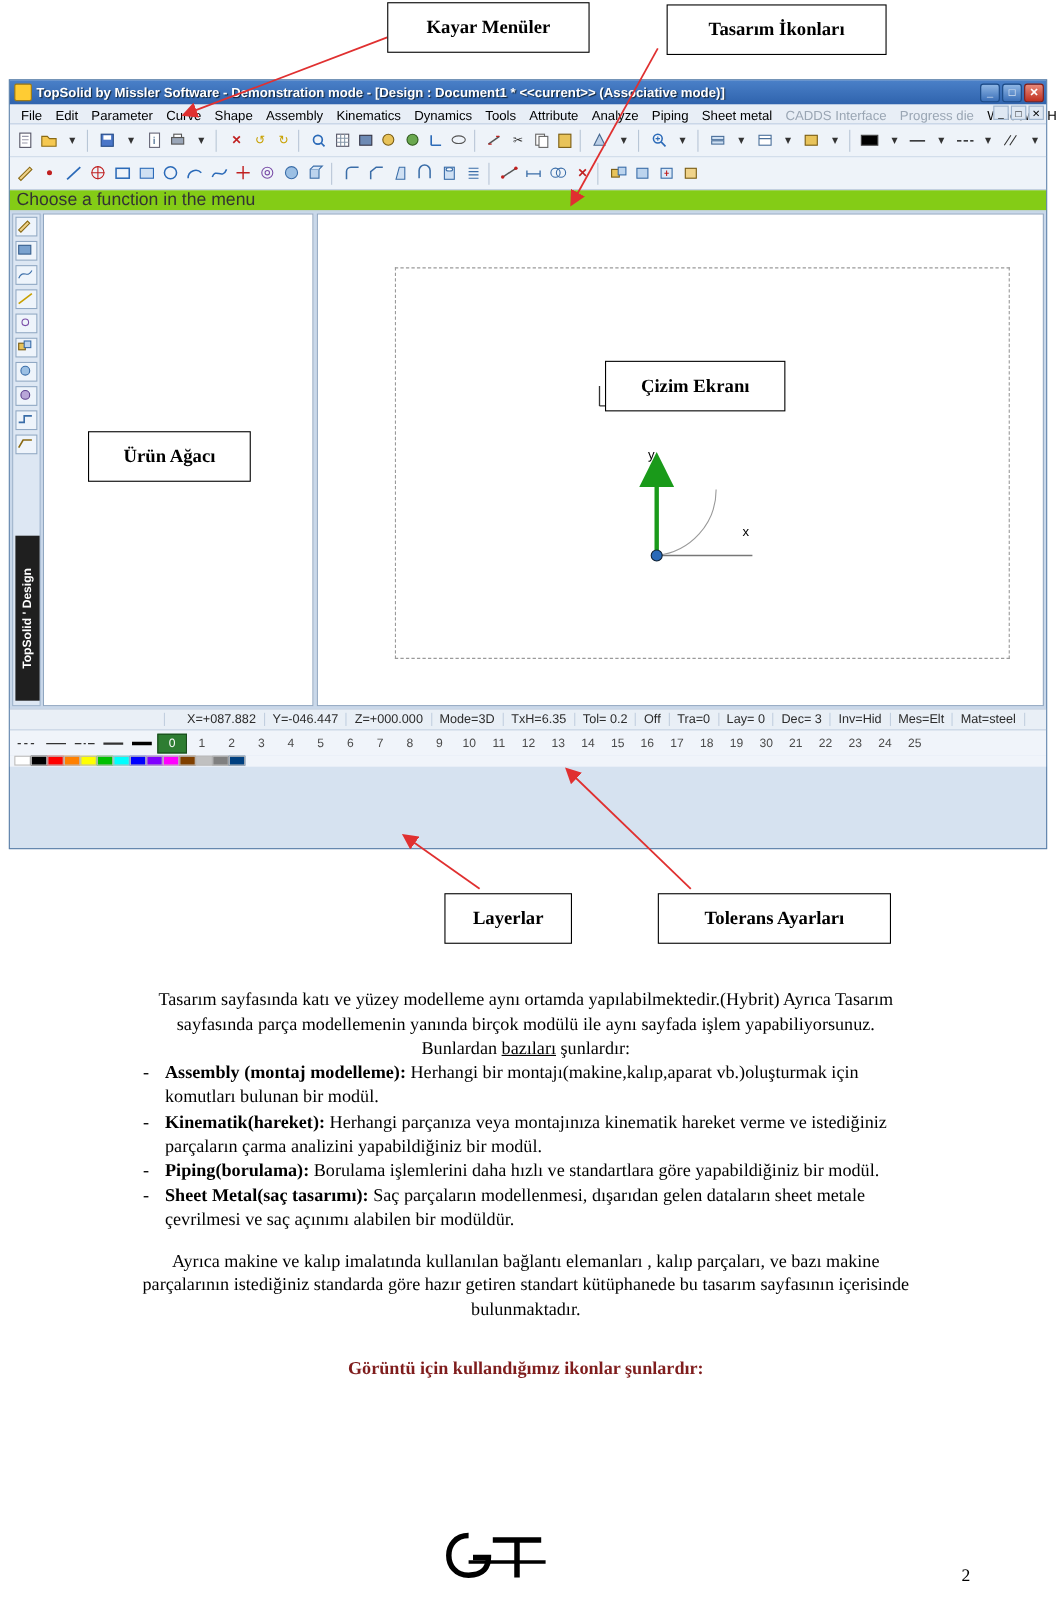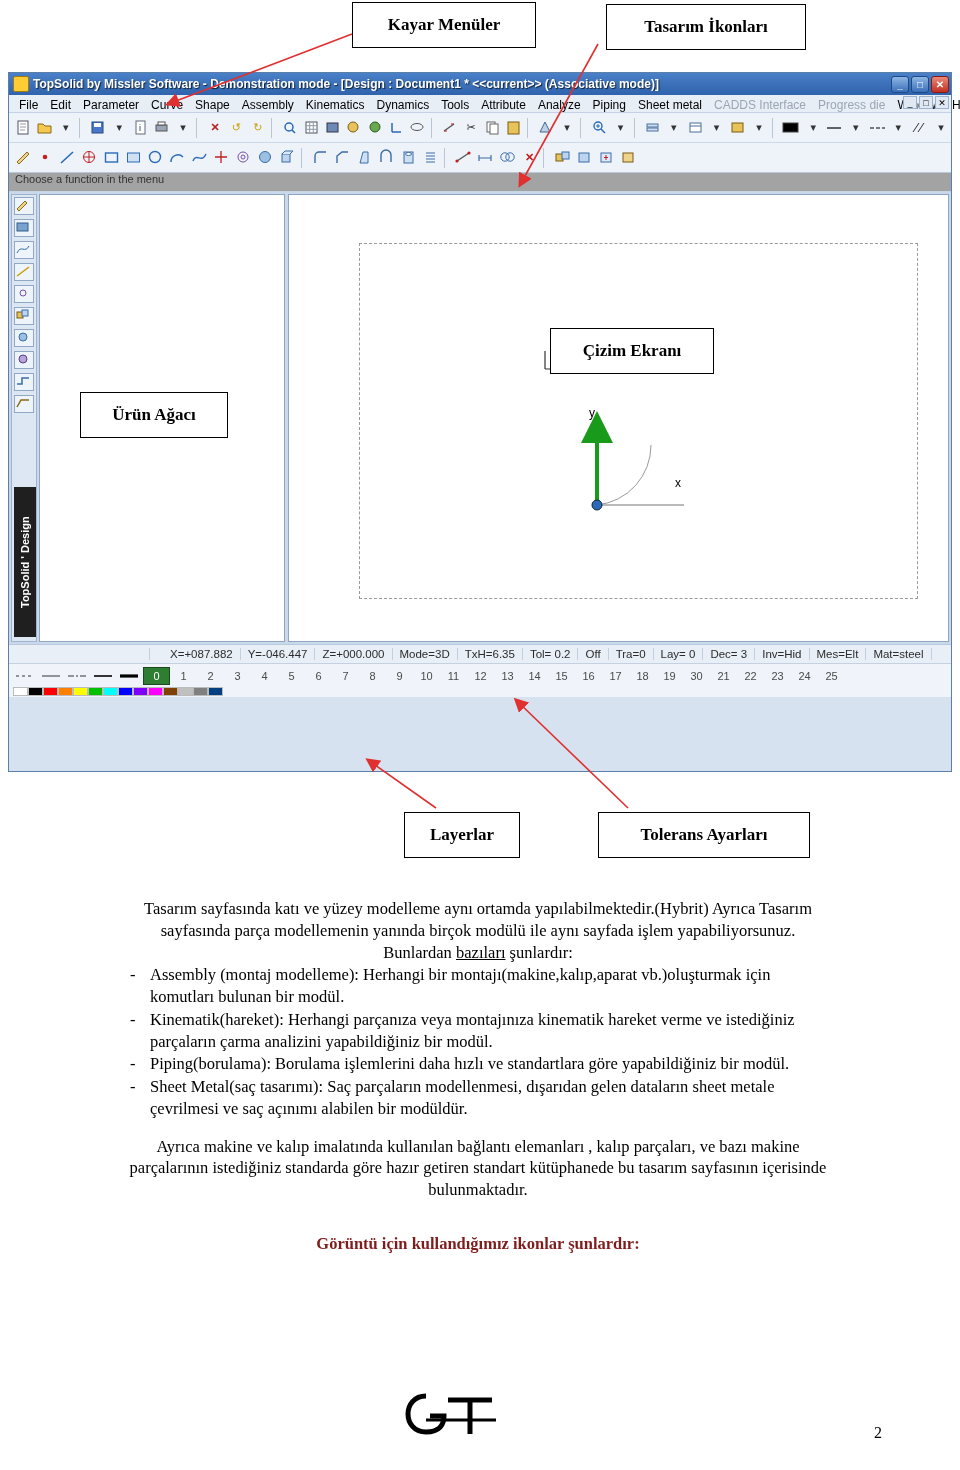--- a/index.html
+++ b/index.html
@@ -97,22 +97,22 @@
   .tool {
     width: 21px; height: 21px;
     border: 1px solid transparent;
     display: flex; align-items: center; justify-content: center;
     font-size: 11px; color: #333;
   }
   .sep { width: 6px; height: 20px; border-left: 1px solid #b8c6d6; margin: 0 2px; }
 
   .statusline {
     height: 19px;
-    background: #a3a3a3;
-    font-size: 11px;
+    background: #84cc16;
+    font-size: 16px;
     color: #333;
     display: flex; align-items: flex-start;
     padding-left: 6px;
     border-bottom: 1px solid #c7d4e3;
   }
 
   .workarea {
     position: relative;
     height: 452px;
     background: #c9d8ea;
@@ -217,21 +217,21 @@
     width: 700px;
     font-family: "Liberation Serif", serif;
     font-size: 16.5px;
     line-height: 1.32;
     color: #000;
   }
   .doc p { margin: 0 0 0 0; text-align: center; }
   .doc .bullet { display: flex; margin-top: 1px; }
   .doc .bullet .dash { width: 22px; flex: none; padding-left: 2px; }
   .doc .bullet .btext { flex: 1; }
-  .doc b { font-weight: normal; }
+  .doc b { font-weight: bold; }
   .doc .u { text-decoration: underline; }
   .doc .gap { height: 16px; }
   .doc .red { color: #7f1d1d; font-weight: bold; }
 
   .page-num {
     position: absolute;
     right: 78px; bottom: 28px;
     font-family: "Liberation Serif", serif;
     font-size: 16px;
   }

